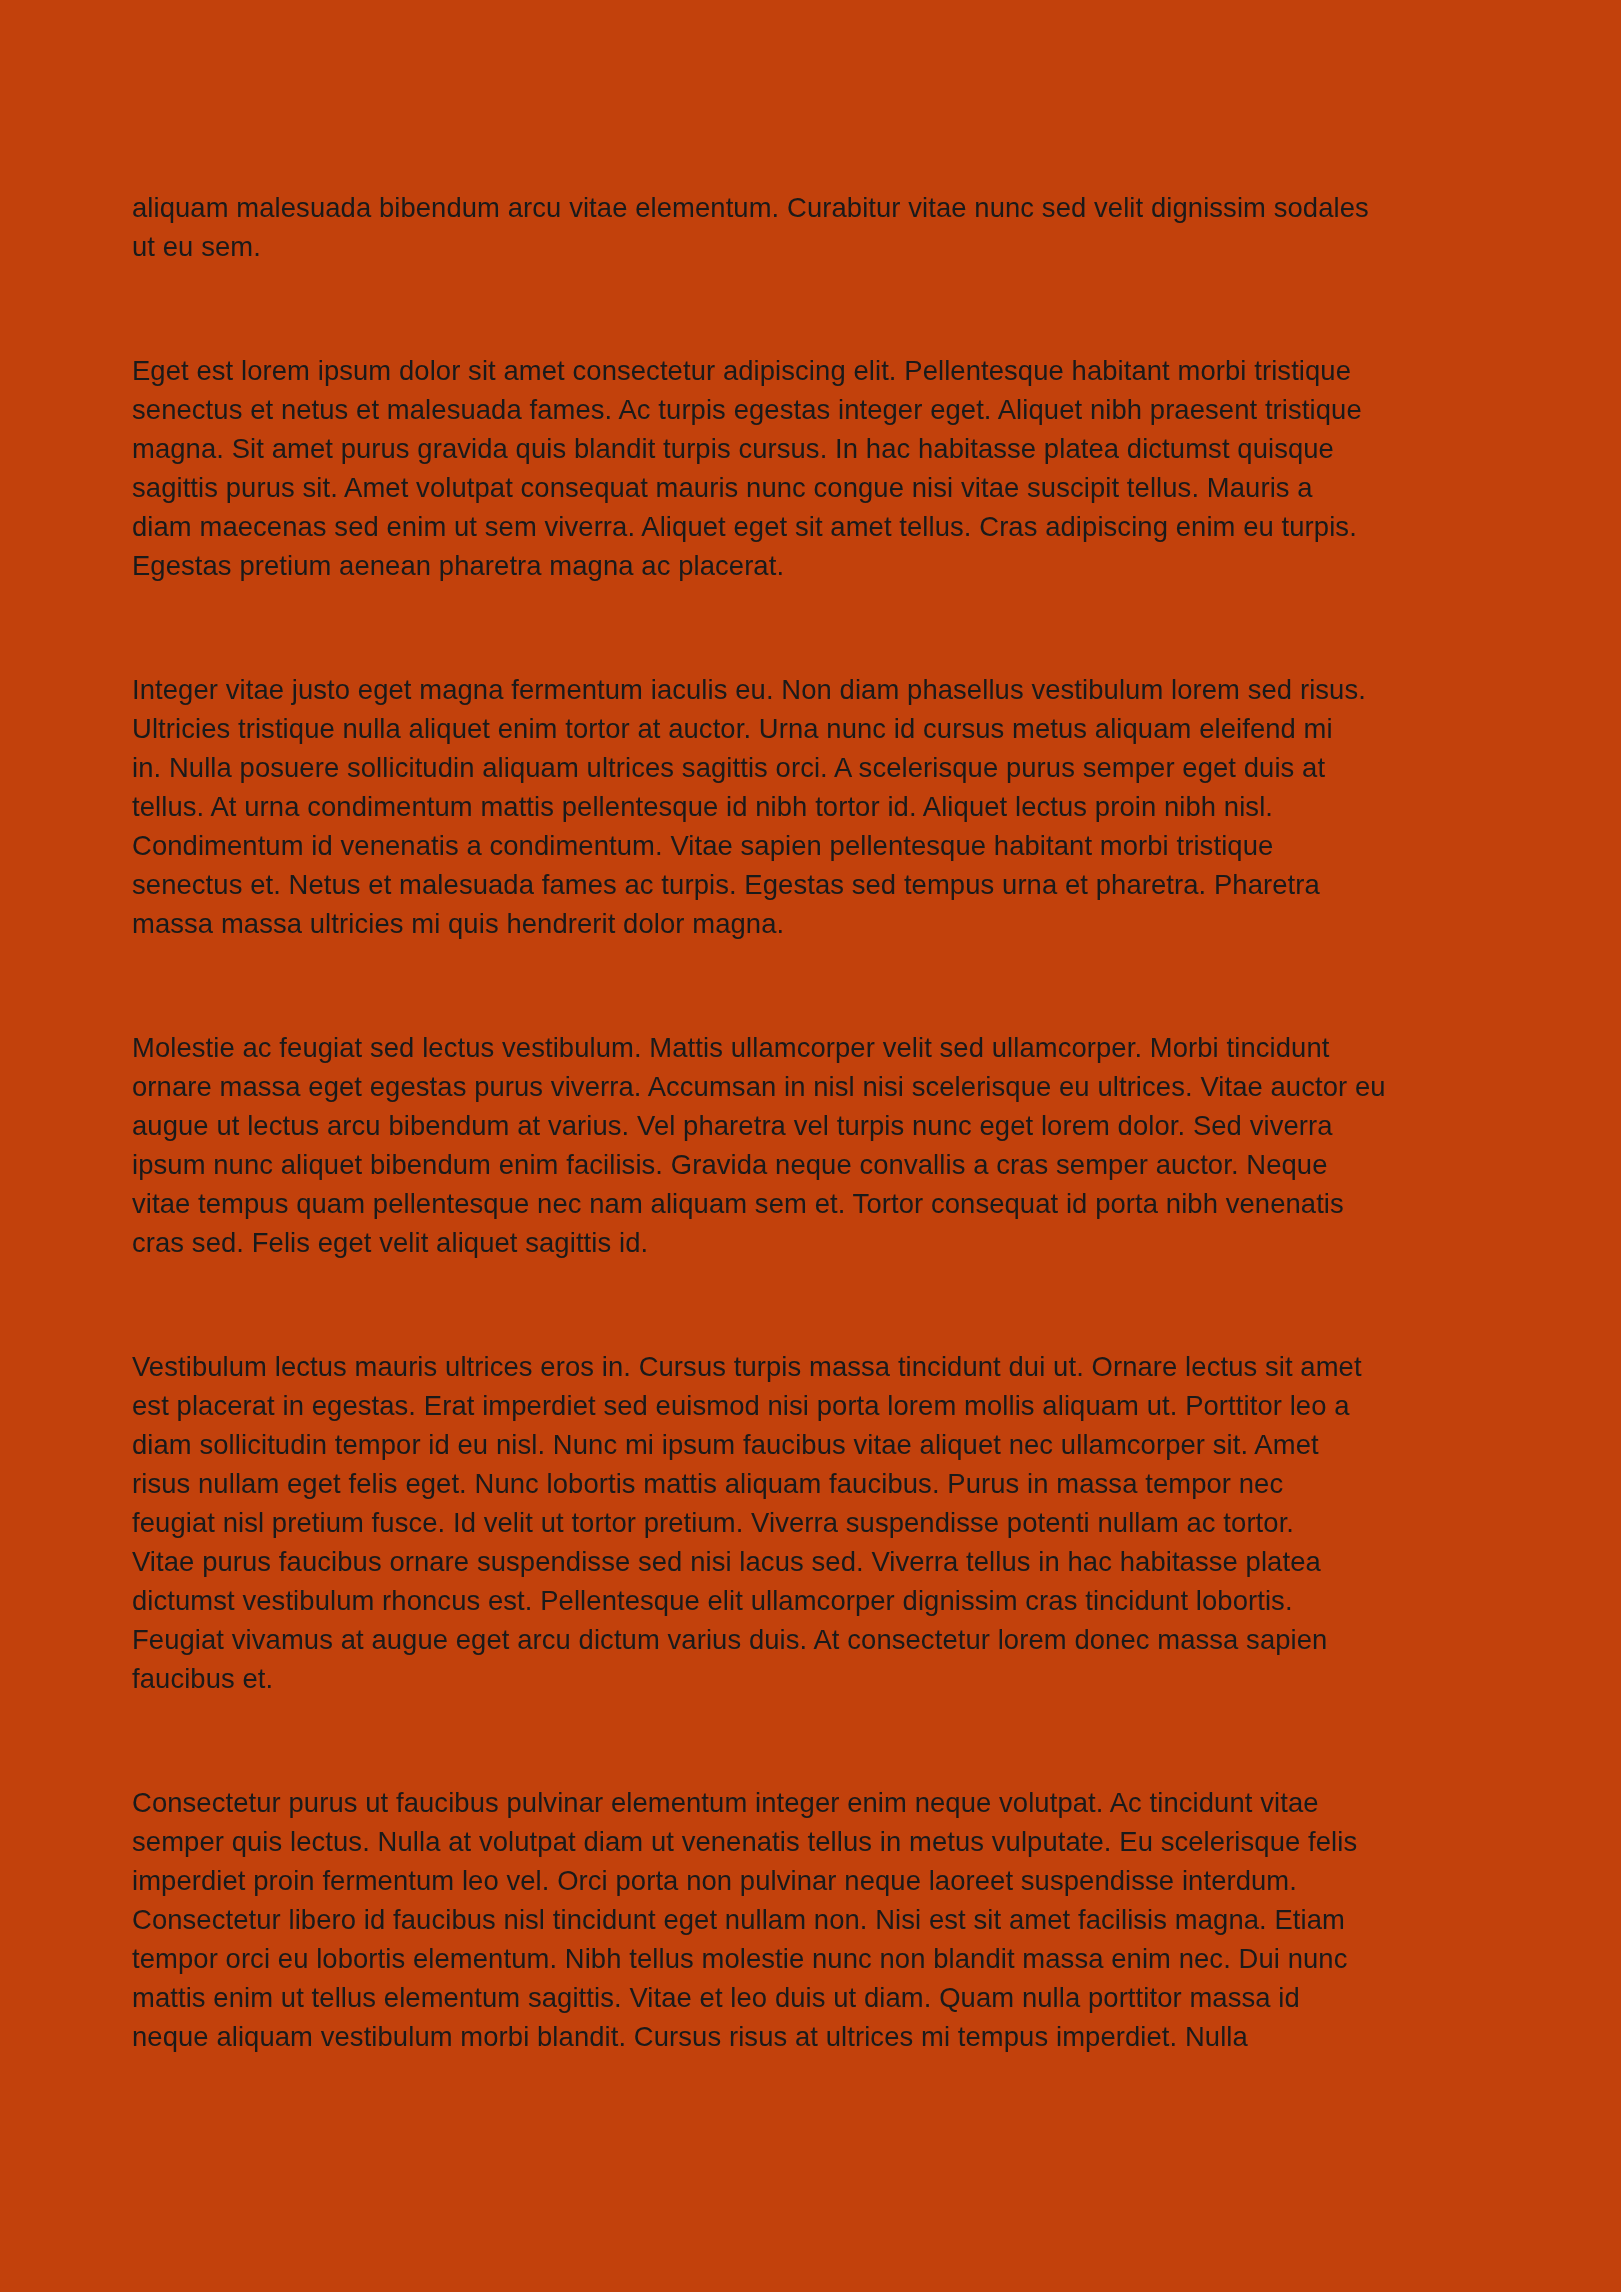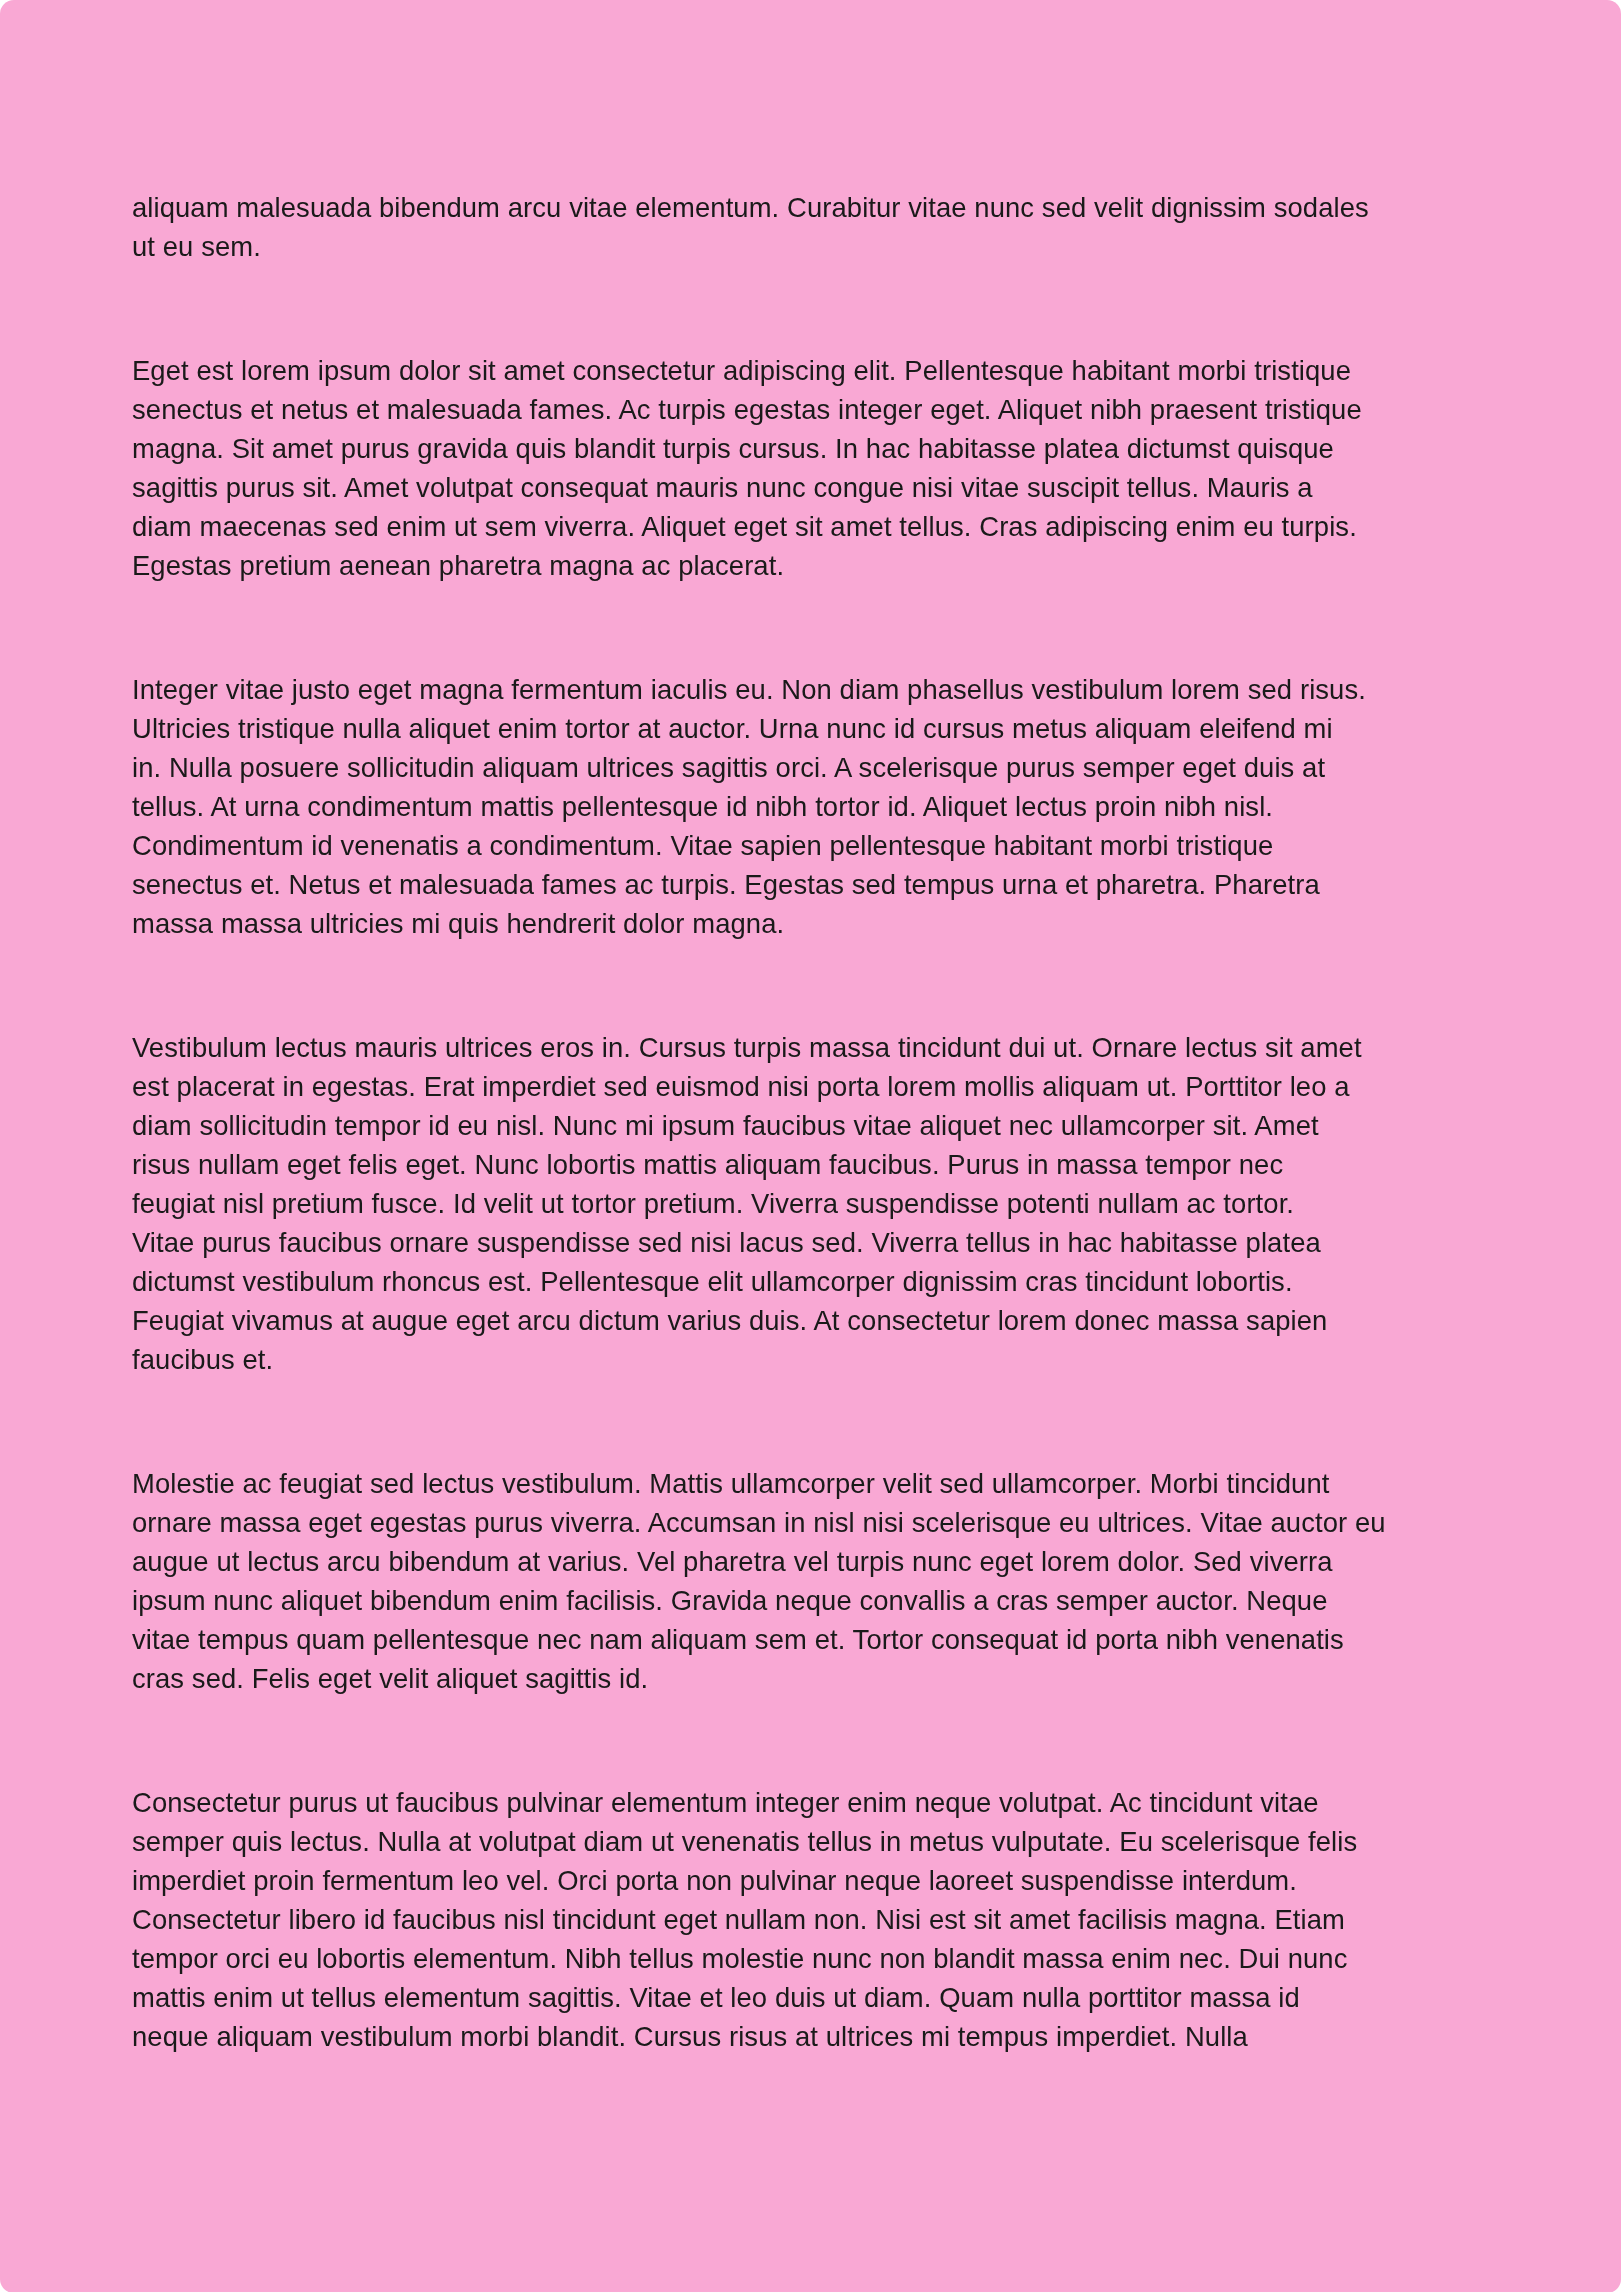--- a/index.html
+++ b/index.html
@@ -4,24 +4,23 @@
 <style>
   html, body {
     margin: 0;
     padding: 0;
     background: #ffffff;
   }
   .page {
     position: relative;
     width: 1621px;
     height: 2293px;
-    background: #f9a8d4;
+    background: #c2410c;
     overflow: hidden;
     font-family: "Liberation Sans", sans-serif;
-    border-radius: 14px;
   }
   .content {
     position: absolute;
     left: 132px;
     top: 188px;
     width: 1384px;
   }
   .para {
     font-size: 27.4px;
     line-height: 39px;
@@ -44,35 +43,35 @@
 sagittis purus sit. Amet volutpat consequat mauris nunc congue nisi vitae suscipit tellus. Mauris a
 diam maecenas sed enim ut sem viverra. Aliquet eget sit amet tellus. Cras adipiscing enim eu turpis.
 Egestas pretium aenean pharetra magna ac placerat.</p>
     <p class="para">Integer vitae justo eget magna fermentum iaculis eu. Non diam phasellus vestibulum lorem sed risus.
 Ultricies tristique nulla aliquet enim tortor at auctor. Urna nunc id cursus metus aliquam eleifend mi
 in. Nulla posuere sollicitudin aliquam ultrices sagittis orci. A scelerisque purus semper eget duis at
 tellus. At urna condimentum mattis pellentesque id nibh tortor id. Aliquet lectus proin nibh nisl.
 Condimentum id venenatis a condimentum. Vitae sapien pellentesque habitant morbi tristique
 senectus et. Netus et malesuada fames ac turpis. Egestas sed tempus urna et pharetra. Pharetra
 massa massa ultricies mi quis hendrerit dolor magna.</p>
+    <p class="para">Molestie ac feugiat sed lectus vestibulum. Mattis ullamcorper velit sed ullamcorper. Morbi tincidunt
+ornare massa eget egestas purus viverra. Accumsan in nisl nisi scelerisque eu ultrices. Vitae auctor eu
+augue ut lectus arcu bibendum at varius. Vel pharetra vel turpis nunc eget lorem dolor. Sed viverra
+ipsum nunc aliquet bibendum enim facilisis. Gravida neque convallis a cras semper auctor. Neque
+vitae tempus quam pellentesque nec nam aliquam sem et. Tortor consequat id porta nibh venenatis
+cras sed. Felis eget velit aliquet sagittis id.</p>
     <p class="para">Vestibulum lectus mauris ultrices eros in. Cursus turpis massa tincidunt dui ut. Ornare lectus sit amet
 est placerat in egestas. Erat imperdiet sed euismod nisi porta lorem mollis aliquam ut. Porttitor leo a
 diam sollicitudin tempor id eu nisl. Nunc mi ipsum faucibus vitae aliquet nec ullamcorper sit. Amet
 risus nullam eget felis eget. Nunc lobortis mattis aliquam faucibus. Purus in massa tempor nec
 feugiat nisl pretium fusce. Id velit ut tortor pretium. Viverra suspendisse potenti nullam ac tortor.
 Vitae purus faucibus ornare suspendisse sed nisi lacus sed. Viverra tellus in hac habitasse platea
 dictumst vestibulum rhoncus est. Pellentesque elit ullamcorper dignissim cras tincidunt lobortis.
 Feugiat vivamus at augue eget arcu dictum varius duis. At consectetur lorem donec massa sapien
 faucibus et.</p>
-    <p class="para">Molestie ac feugiat sed lectus vestibulum. Mattis ullamcorper velit sed ullamcorper. Morbi tincidunt
-ornare massa eget egestas purus viverra. Accumsan in nisl nisi scelerisque eu ultrices. Vitae auctor eu
-augue ut lectus arcu bibendum at varius. Vel pharetra vel turpis nunc eget lorem dolor. Sed viverra
-ipsum nunc aliquet bibendum enim facilisis. Gravida neque convallis a cras semper auctor. Neque
-vitae tempus quam pellentesque nec nam aliquam sem et. Tortor consequat id porta nibh venenatis
-cras sed. Felis eget velit aliquet sagittis id.</p>
     <p class="para">Consectetur purus ut faucibus pulvinar elementum integer enim neque volutpat. Ac tincidunt vitae
 semper quis lectus. Nulla at volutpat diam ut venenatis tellus in metus vulputate. Eu scelerisque felis
 imperdiet proin fermentum leo vel. Orci porta non pulvinar neque laoreet suspendisse interdum.
 Consectetur libero id faucibus nisl tincidunt eget nullam non. Nisi est sit amet facilisis magna. Etiam
 tempor orci eu lobortis elementum. Nibh tellus molestie nunc non blandit massa enim nec. Dui nunc
 mattis enim ut tellus elementum sagittis. Vitae et leo duis ut diam. Quam nulla porttitor massa id
 neque aliquam vestibulum morbi blandit. Cursus risus at ultrices mi tempus imperdiet. Nulla</p>
   </div>
 </div>
 

